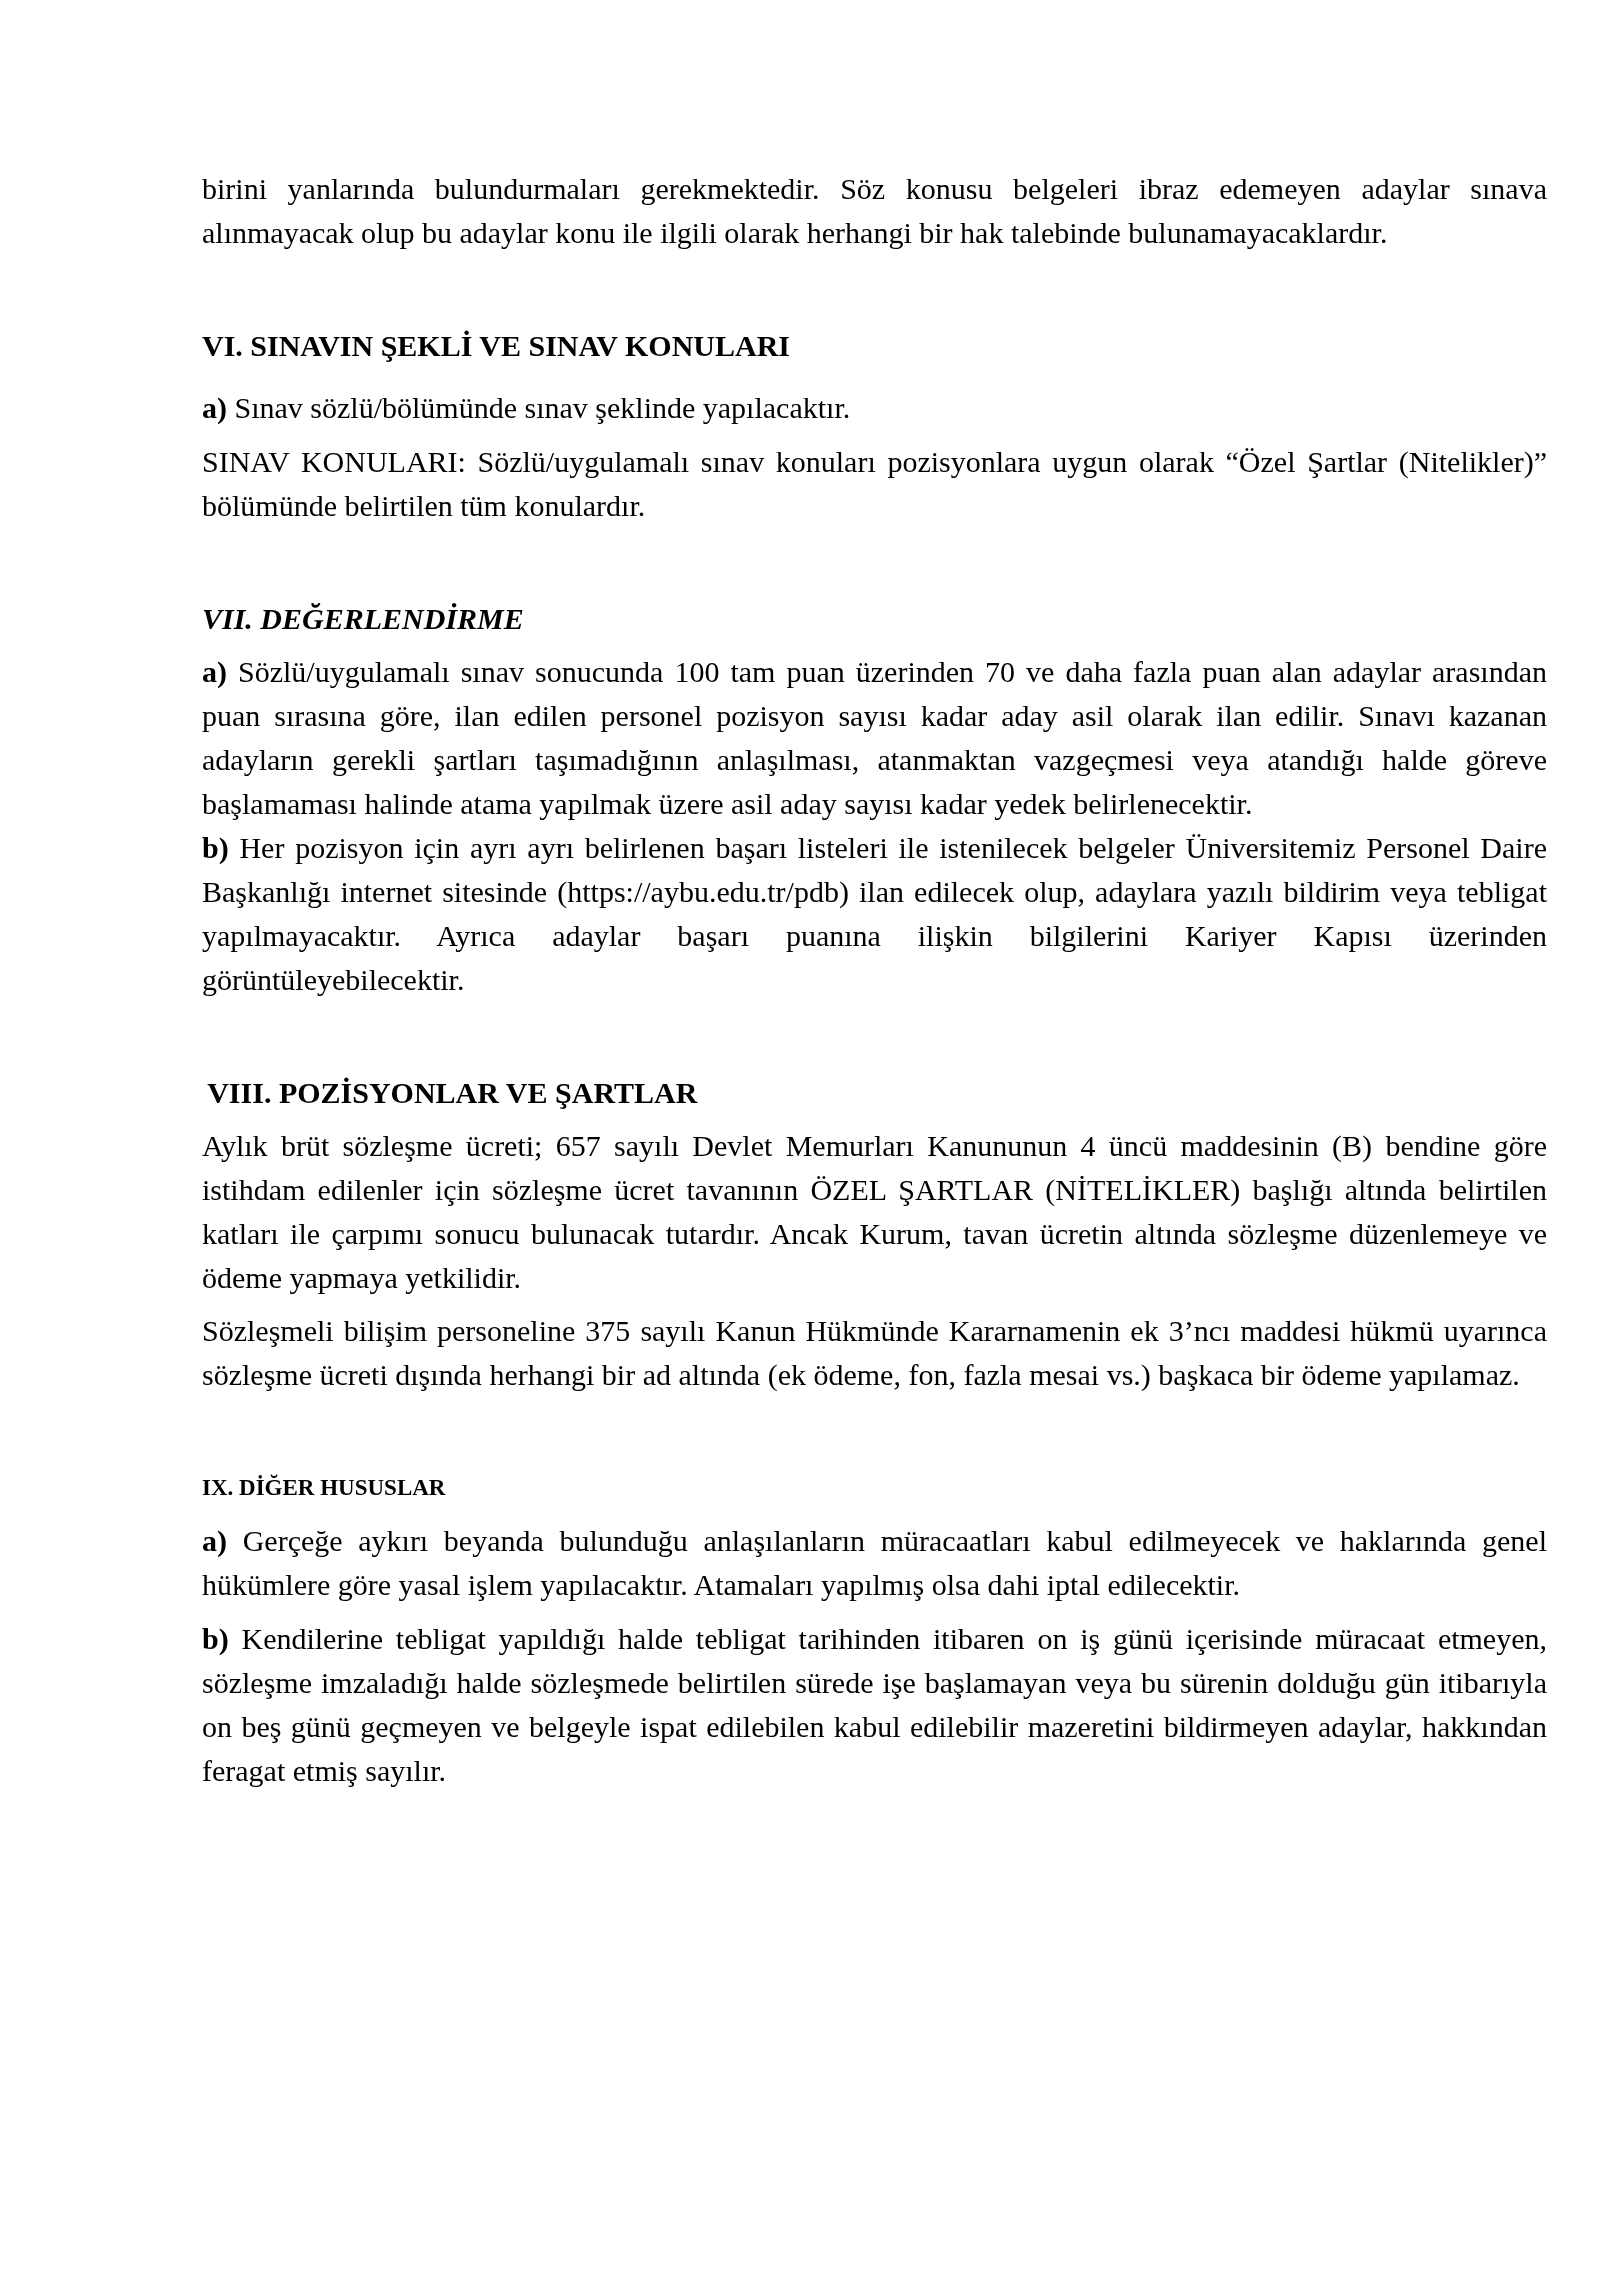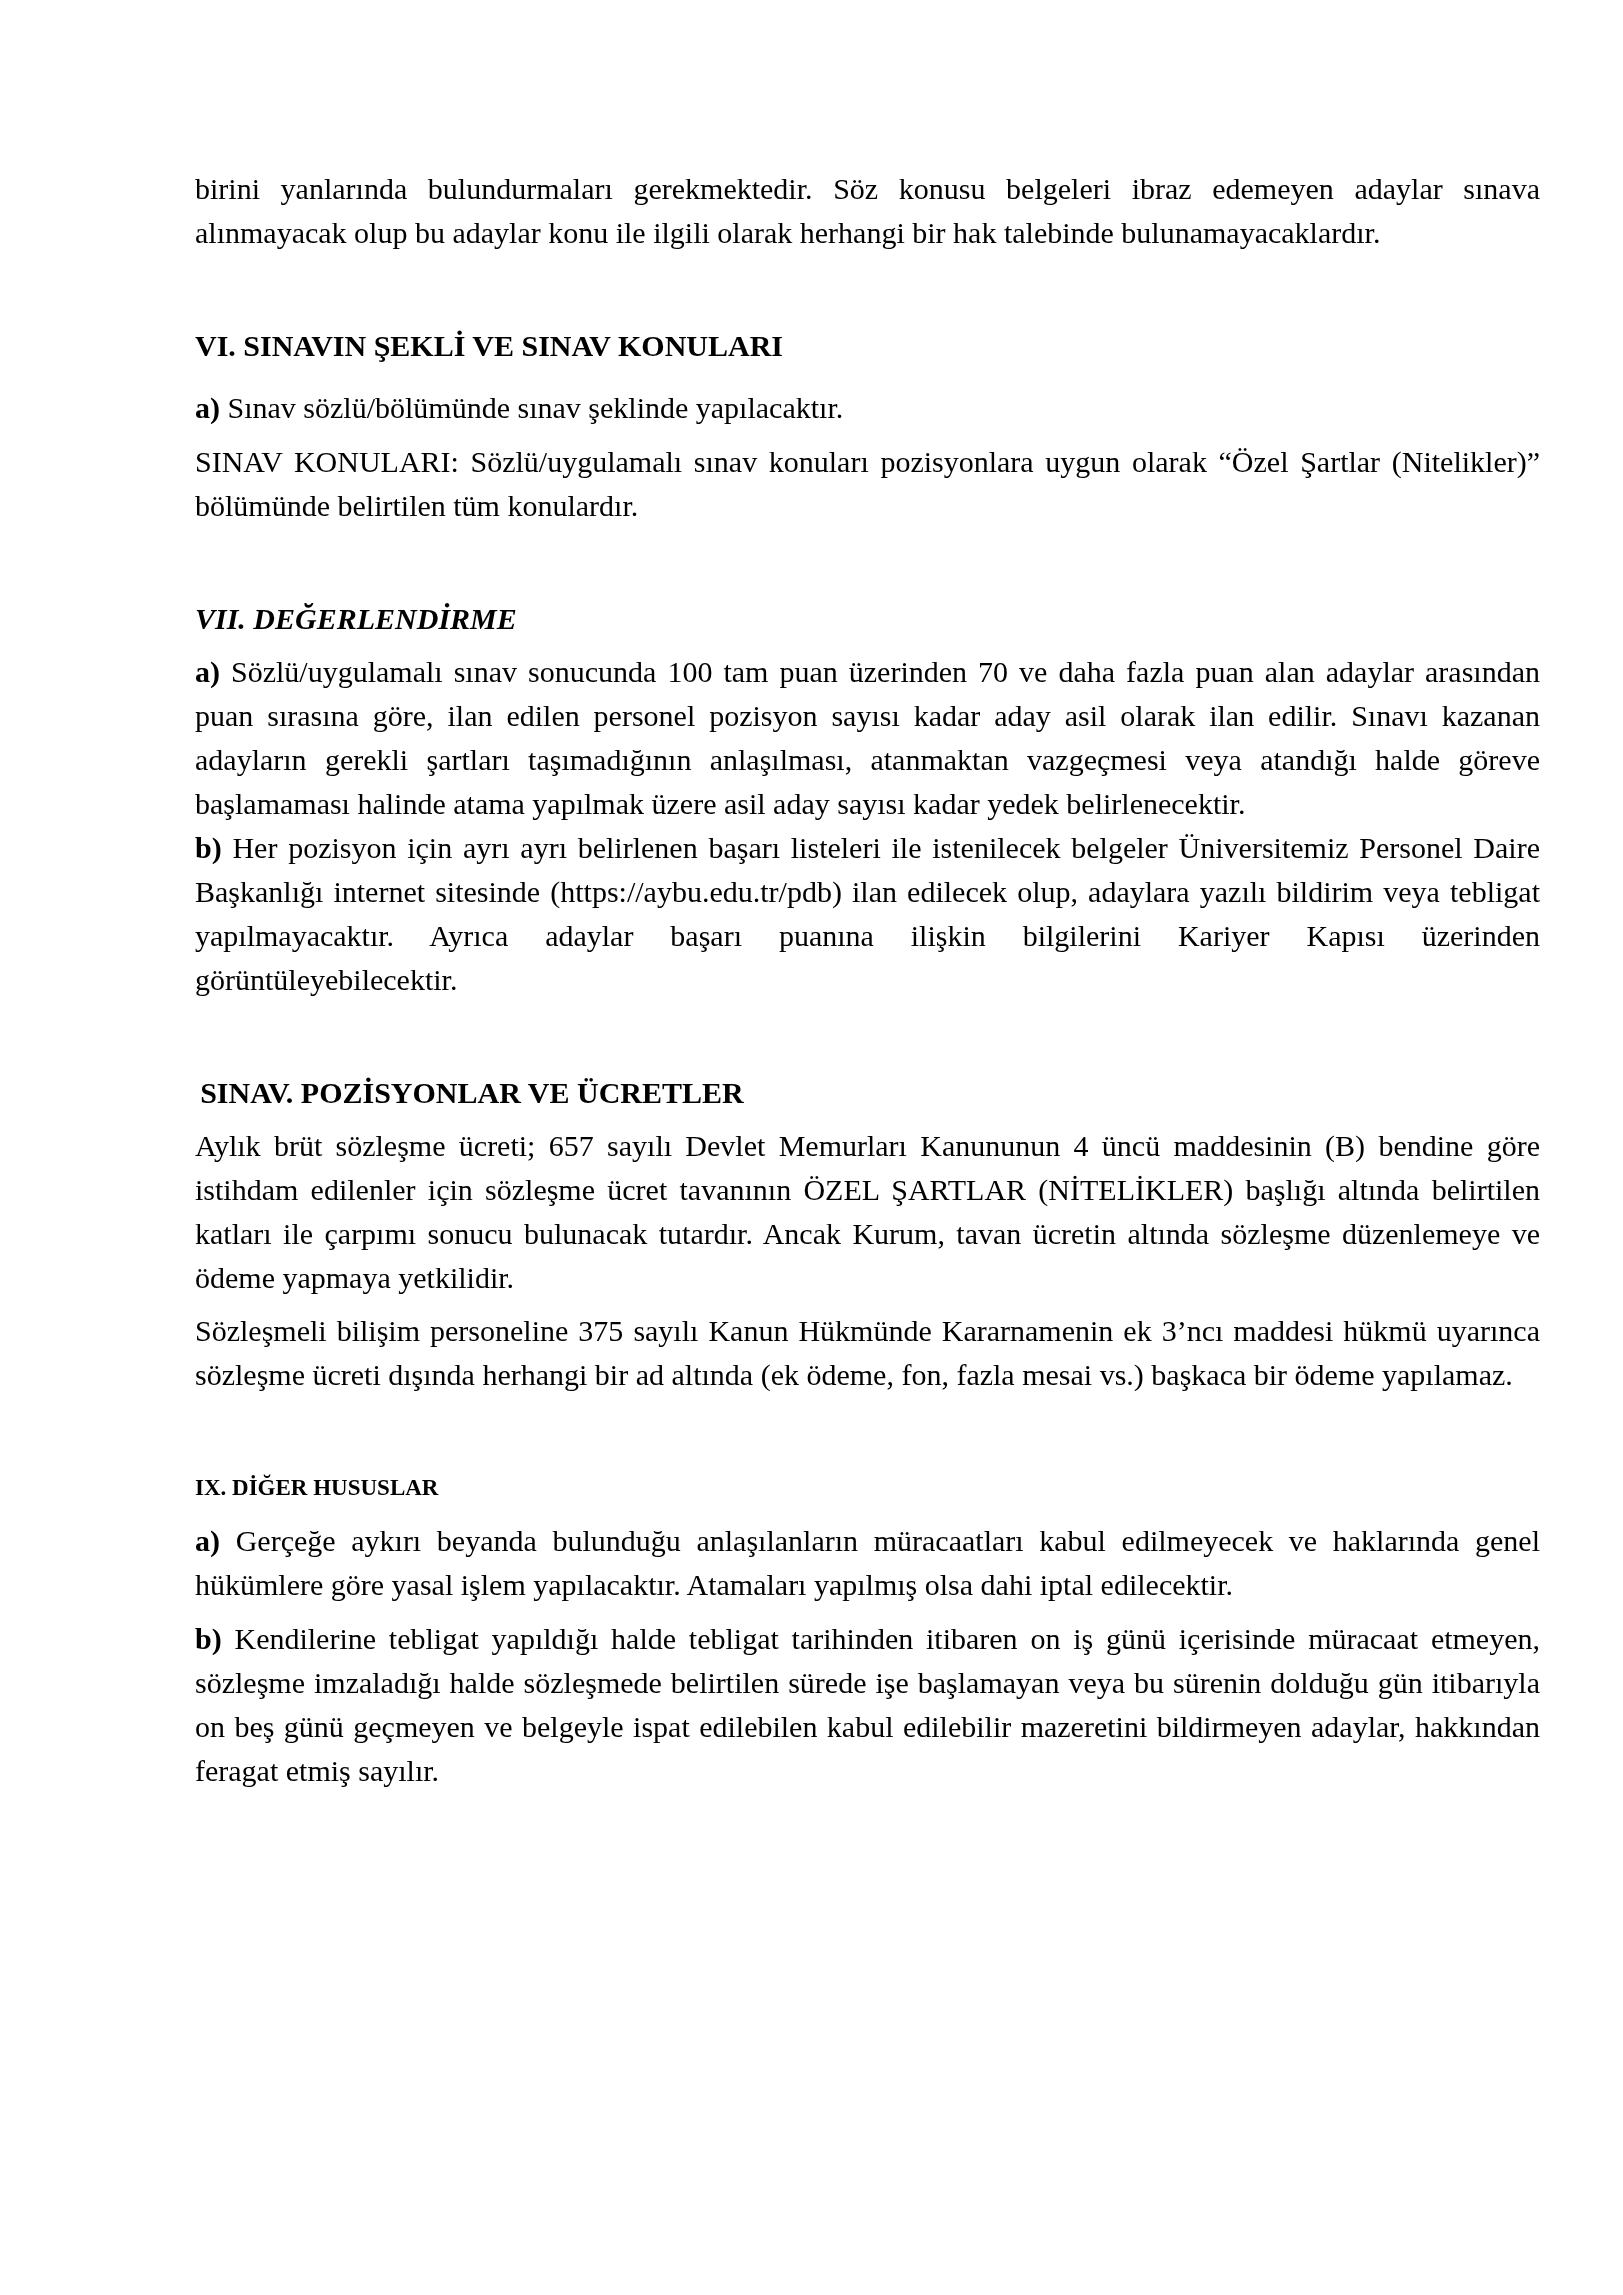--- a/index.html
+++ b/index.html
@@ -1,19 +1,19 @@
 <!DOCTYPE html>
 <html style="font-size:10.5px"><head>
   <meta charset="utf-8">
   <style>
     html, body { margin: 0; padding: 0; background: #ffffff; }
     body { width: 1623px; height: 2295px; position: relative; overflow: hidden; }
     .page {
       position: absolute;
-      left: 195px;
+      left: 202px;
       top: 167px;
       width: 1345px;
       font-family: "Liberation Serif", "DejaVu Serif", serif;
       font-size: 30px;
       line-height: 44px;
       color: #000000;
     }
     p { margin: 0; text-align: justify; }
     .heading { font-weight: bold; margin: 0; }
     .label { font-weight: bold; }
@@ -39,21 +39,21 @@
 
   <div class="gap-l"></div>
 
   <h2 class="heading" style="font-size:30px;font-style:italic;">VII. DEĞERLENDİRME</h2>
   <div class="gap-s"></div>
   <p><span class="label">a)</span><span> Sözlü/uygulamalı sınav sonucunda 100 tam puan üzerinden 70 ve daha fazla puan alan adaylar arasından puan sırasına göre, ilan edilen personel pozisyon sayısı kadar aday asil olarak ilan edilir. Sınavı kazanan adayların gerekli şartları taşımadığının anlaşılması, atanmaktan vazgeçmesi veya atandığı halde göreve başlamaması halinde atama yapılmak üzere asil aday sayısı kadar yedek belirlenecektir.</span></p>
   <p><span class="label">b)</span><span> Her pozisyon için ayrı ayrı belirlenen başarı listeleri ile istenilecek belgeler Üniversitemiz Personel Daire Başkanlığı internet sitesinde (https://aybu.edu.tr/pdb) ilan edilecek olup, adaylara yazılı bildirim veya tebligat yapılmayacaktır. Ayrıca adaylar başarı puanına ilişkin bilgilerini Kariyer Kapısı üzerinden görüntüleyebilecektir.</span></p>
 
   <div class="gap-l"></div>
 
-  <h2 class="heading indent1" style="font-size:30px;">SINAV. POZİSYONLAR VE ÜCRETLER</h2>
+  <h2 class="heading indent1" style="font-size:30px;">VIII. POZİSYONLAR VE ŞARTLAR</h2>
   <div class="gap-s"></div>
   <p>Aylık brüt sözleşme ücreti; 657 sayılı Devlet Memurları Kanununun 4 üncü maddesinin (B) bendine göre istihdam edilenler için sözleşme ücret tavanının ÖZEL ŞARTLAR (NİTELİKLER) başlığı altında belirtilen katları ile çarpımı sonucu bulunacak tutardır. Ancak Kurum, tavan ücretin altında sözleşme düzenlemeye ve ödeme yapmaya yetkilidir.</p>
   <div class="gap-s"></div>
   <p>Sözleşmeli bilişim personeline 375 sayılı Kanun Hükmünde Kararnamenin ek 3’ncı maddesi hükmü uyarınca sözleşme ücreti dışında herhangi bir ad altında (ek ödeme, fon, fazla mesai vs.) başkaca bir ödeme yapılamaz.</p>
 
   <div class="gap-l"></div>
 
   <h2 class="heading" style="font-size:23px;">IX. DİĞER HUSUSLAR</h2>
   <div class="gap-s"></div>
   <p><span class="label">a)</span><span> Gerçeğe aykırı beyanda bulunduğu anlaşılanların müracaatları kabul edilmeyecek ve haklarında genel hükümlere göre yasal işlem yapılacaktır. Atamaları yapılmış olsa dahi iptal edilecektir.</span></p>

